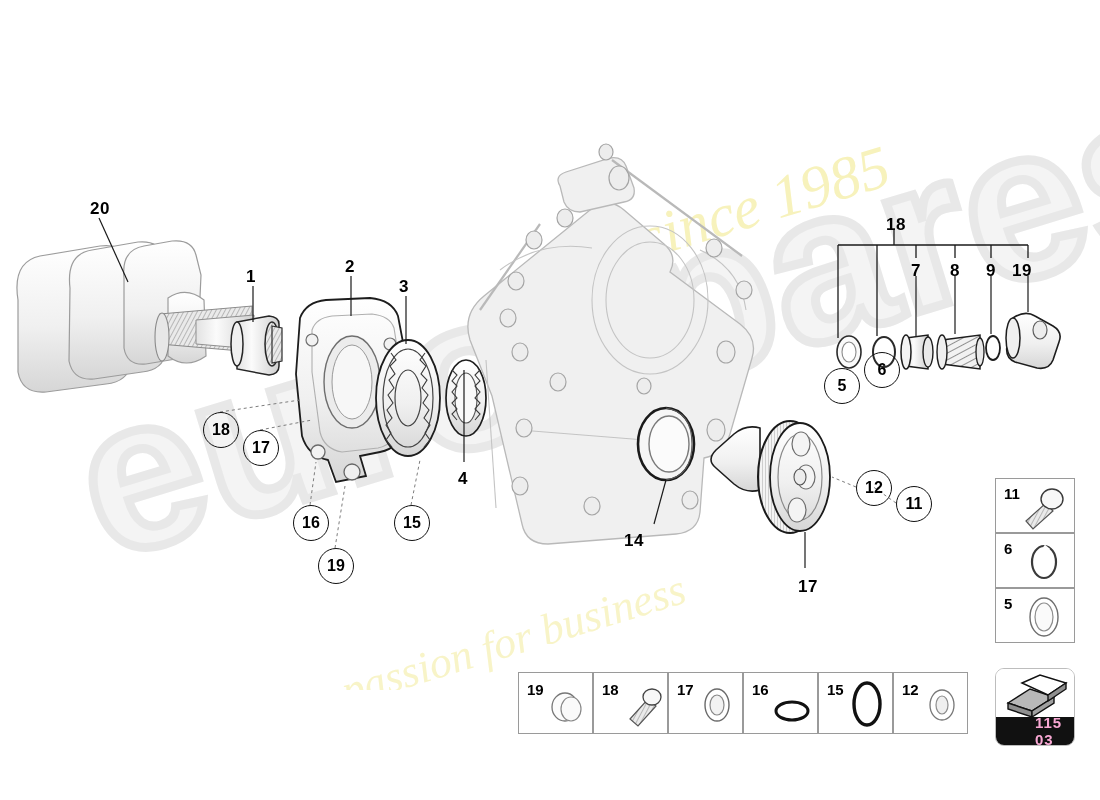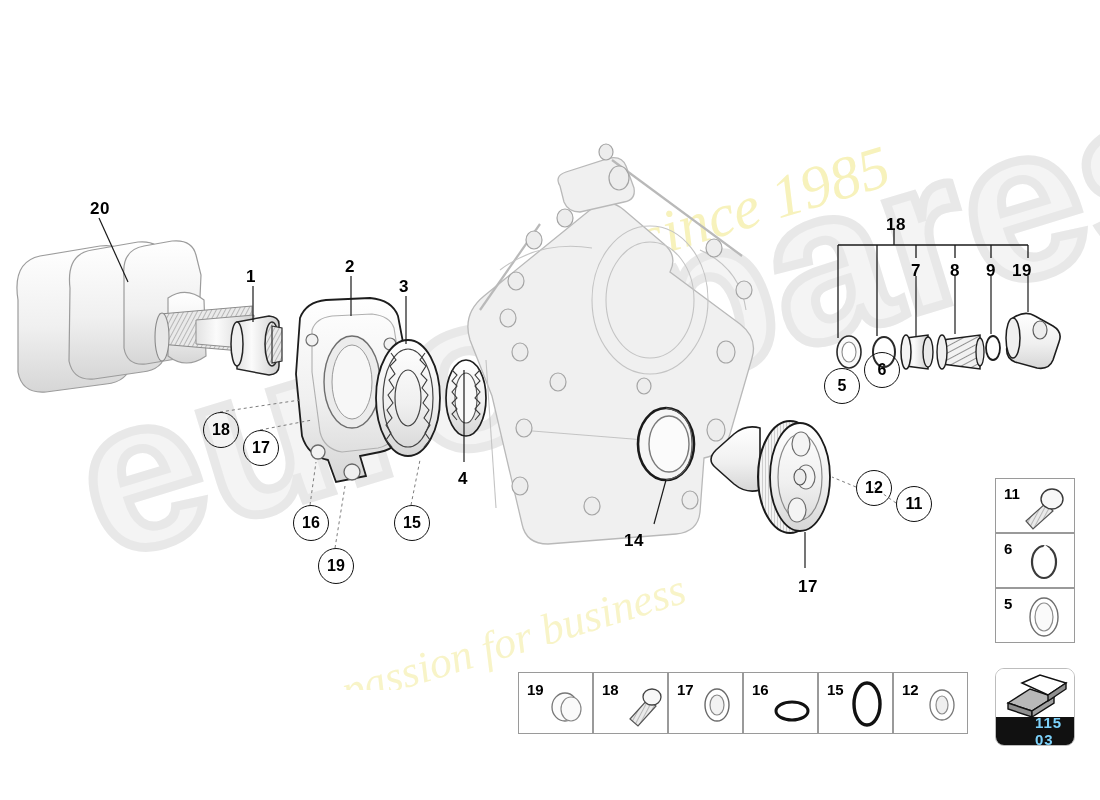--- a/index.html
+++ b/index.html
@@ -32,21 +32,21 @@
 
   
   .lgbox{position:absolute;border:1.2px solid #9a9a9a;background:rgba(255,255,255,.93);
        box-sizing:border-box;}
   .lgnum{position:absolute;font-weight:bold;font-size:15px;color:#000;}
 
   .badge{position:absolute;left:995px;top:668px;width:80px;height:78px;
        border:1.3px solid #bdbdbd;border-radius:9px;background:#fff;
        overflow:hidden;box-sizing:border-box;}
   .badge-top{height:48px;background:#fff;position:relative;}
-  .badge-bot{height:28px;background:#111;color:#7dd3fc;font-weight:bold;
+  .badge-bot{height:28px;background:#111;color:#f9a8d4;font-weight:bold;
        font-size:15px;display:flex;align-items:center;justify-content:center;
        letter-spacing:1px;padding-left:39px;}
 </style>
 </head>
 <body>
 
 <div id="stage">
 
   <svg class="wm wm-main" viewBox="0 0 1180 700">
     <g transform="rotate(-17 590 330)">

